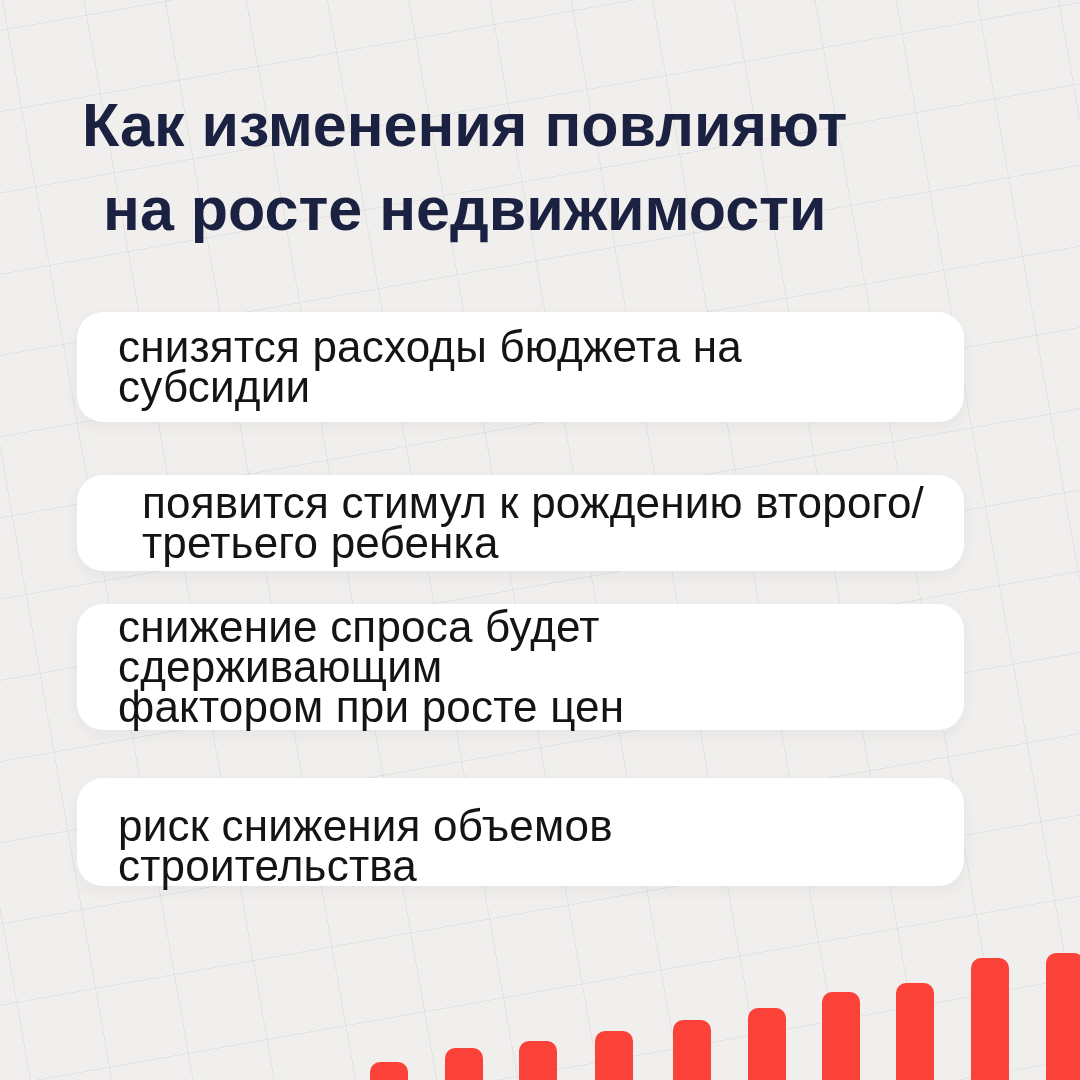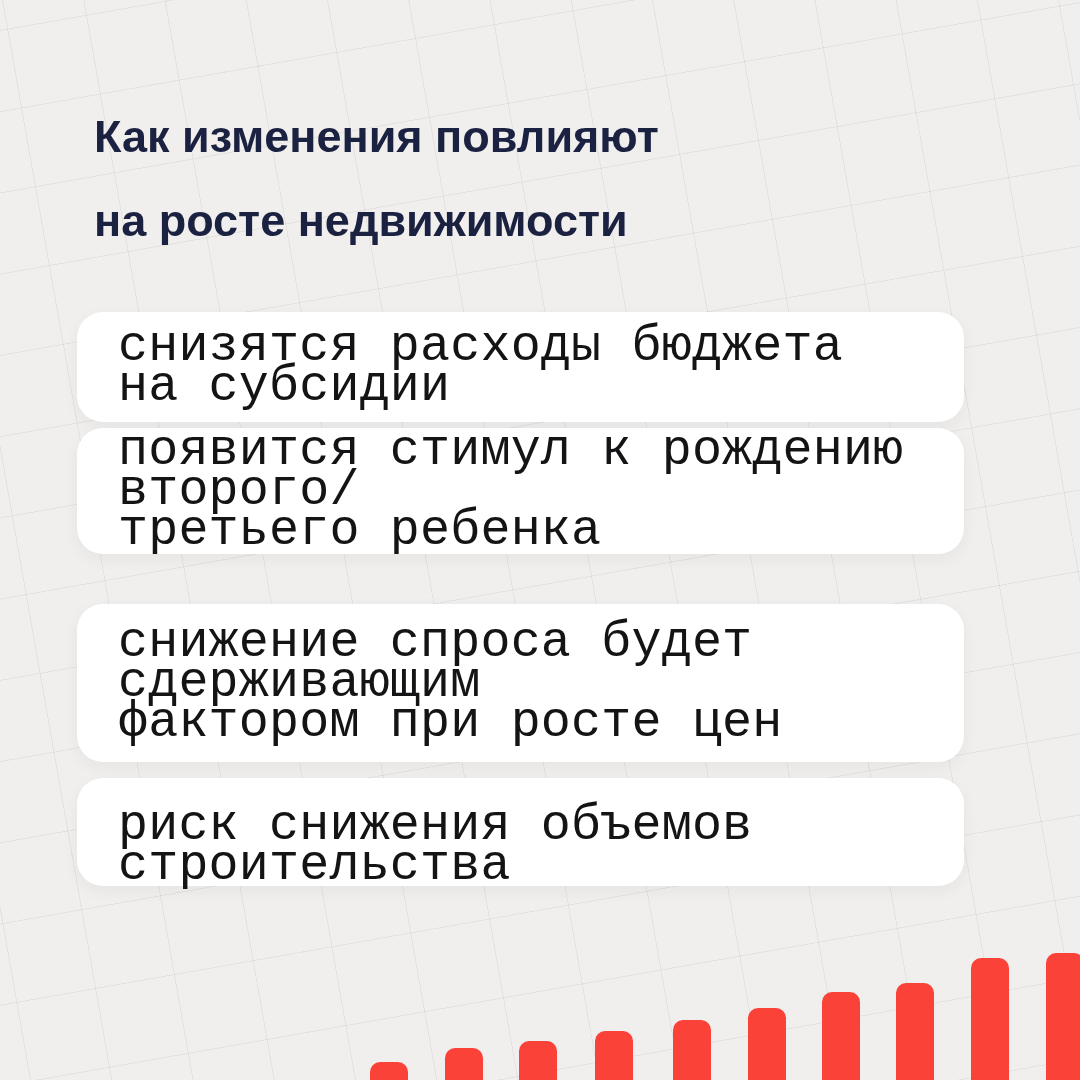--- a/index.html
+++ b/index.html
@@ -28,54 +28,54 @@
     transform: rotate(-10deg);
     background-image:
       repeating-linear-gradient(to right, var(--grid, rgba(60,60,75,0.07)) 0 1px, transparent 1px 80px),
       repeating-linear-gradient(to bottom, var(--grid, rgba(60,60,75,0.07)) 0 1px, transparent 1px 80px);
     z-index: 0;
   }
   .title {
     position: absolute;
     left: 78px;
     top: 79px;
-    margin: 16px;
-    font-size: 45px;
+    margin: 4px;
+    font-size: 61px;
     line-height: 84px;
     font-weight: 700;
     letter-spacing: 0;
     color: var(--title, #1b2140);
     z-index: 2;
+    text-align: center;
   }
   .title span { display: block; }
   .card {
     position: absolute;
     left: 77px;
     width: 887px;
     background: var(--card-bg, #ffffff);
     border-radius: 26px;
     box-shadow: 0 5px 15px rgba(40, 40, 60, 0.05);
     display: flex;
     align-items: center;
     box-sizing: border-box;
     padding: 0 40px 0 41px;
     z-index: 2;
   }
   .card-text {
-    font-size: 50px;
+    font-size: 44px;
     line-height: 40px;
     font-weight: 400;
     letter-spacing: 0.2px;
     color: var(--card-text, #141416);
     white-space: pre-line;
-    font-family: Liberation Mono, monospace;
   }
   .card-1 { top: 312px; height: 110px; }
-  .card-2 { top: 428px; height: 126px; }
-  .card-3 { top: 604px; height: 158px; }
+  .card-2 { top: 475px; height: 96px; justify-content: flex-end; }
+  .card-3 { top: 604px; height: 126px; }
   .card-4 { top: 778px; height: 108px; align-items: flex-end; }
   .bars {
     position: absolute;
     inset: 0;
     z-index: 1;
     pointer-events: none;
   }
   .bar {
     position: absolute;
     bottom: 0;

